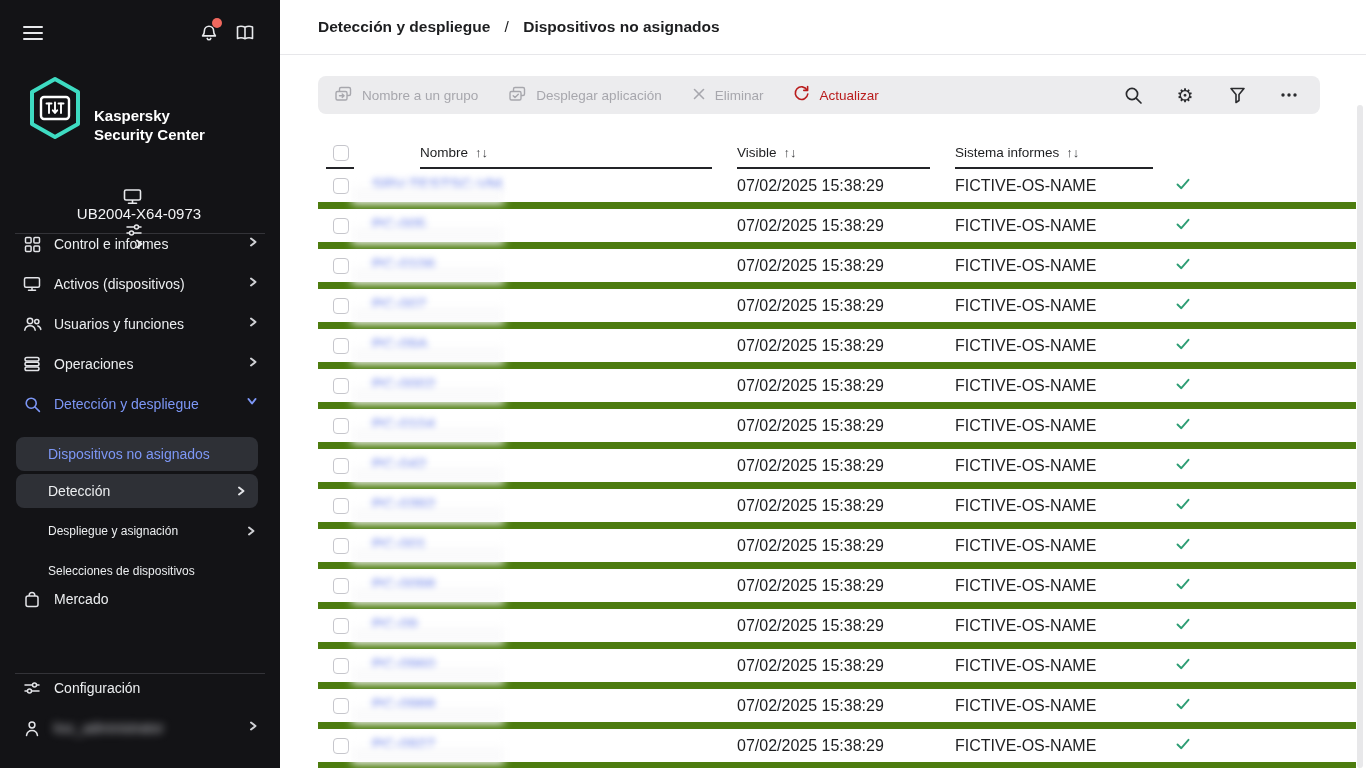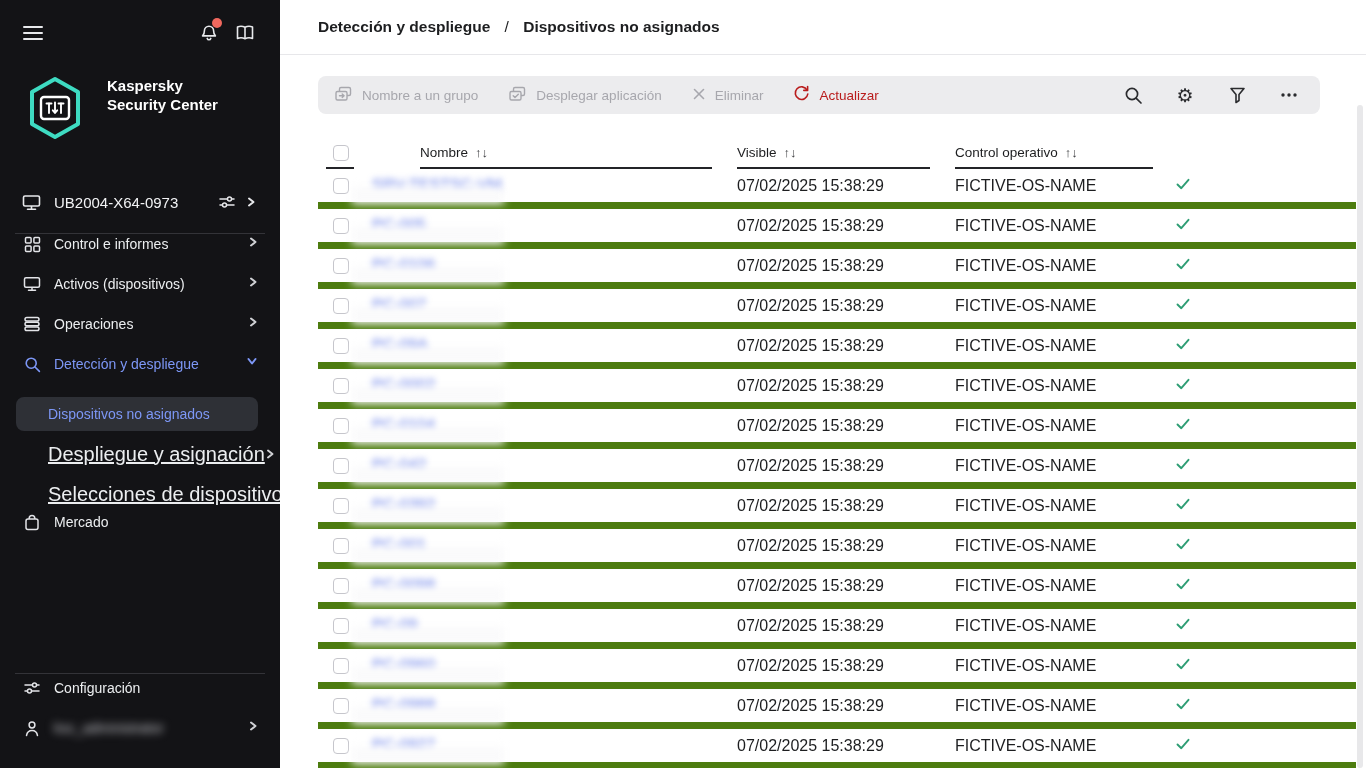--- a/index.html
+++ b/index.html
@@ -8,44 +8,44 @@
   .app { display:flex; width:1366px; height:768px; }
 
   
   .sidebar { position:relative; width:280px; flex-shrink:0; background:#131316; color:#eceef0; }
   .sb-top { display:flex; align-items:center; padding:22px 24px 0 22px; }
   .sb-top .spacer { flex:1; }
   .icon-btn { display:inline-flex; align-items:center; justify-content:center; width:22px; height:22px; color:#e8e9ec; position:relative; cursor:pointer; }
   .icon-btn + .icon-btn { margin-left:14px; }
   .bell-dot { position:absolute; top:-4px; right:-2px; width:10px; height:10px; border-radius:50%; background:#f0685e; }
 
-  .brand { display:flex; align-items:flex-start; gap:23px; margin:32px 0 0 26px; }
+  .brand { display:flex; align-items:flex-end; gap:10px; margin:32px 0 0 26px; }
   .brand-name { font-weight:bold; font-size:15px; line-height:19px; color:#ffffff; }
 
-  .server-row { display:flex; align-items:center; margin:44px 14px 0 0; padding:0 10px 0 22px; height:28px; cursor:pointer; }
+  .server-row { display:flex; align-items:center; margin:44px 14px 0 0; padding:0 10px 0 22px; height:28px; cursor:pointer;flex-direction:column; }
   .server-row .srv-icon { color:#e8e9ec; margin-right:13px; display:inline-flex; }
   .server-row .label { flex:1; font-size:15px; color:#f2f3f5; white-space:nowrap; }
   .server-row .adj { color:#e8e9ec; margin-right:10px; display:inline-flex; }
 
   .sb-divider { border:none; border-top:1px solid #333338; margin:17px 15px 0 15px; }
 
   .nav { margin-top:2px; }
   .nav-item { display:flex; align-items:flex-start; height:40px; padding:0 22px; font-size:14px; color:#eceef0; cursor:pointer; }
   .nav-item .nico { width:20px; display:inline-flex; justify-content:center; margin-right:12px; color:#e3e4e8; }
   .nav-item .txt { flex:1; white-space:nowrap; }
   .nav-item .chev { color:#cfd0d4; display:inline-flex; }
   .nav-item.active { color:#7d97f6; }
   .nav-item.active .nico, .nav-item.active .chev { color:#7d97f6; }
 
   .sub-item { display:flex; align-items:center; height:34px; margin:1px 22px 3px 16px; padding:0 12px 0 32px; border-radius:8px; font-size:14px; color:#eceef0; cursor:pointer; }
   .sub-item.pill { background:#2e3036; }
   .sub-item.selected { color:#7d97f6; }
   .sub-item .txt { flex:1; white-space:nowrap; }
   .sub-item .chev { color:#e3e4e8; display:inline-flex; }
-  .sub-plain { display:flex; align-items:center; height:40px; padding:0 24px 0 48px; font-size:20px; color:#eceef0; cursor:pointer;text-decoration:underline; }
+  .sub-plain { display:flex; align-items:center; height:40px; padding:0 24px 0 48px; font-size:12px; color:#eceef0; cursor:pointer; }
   .sub-plain .txt { flex:1; white-space:nowrap; }
   .sub-plain .chev { color:#cfd0d4; display:inline-flex; }
 
   .sb-bottom { position:absolute; left:0; right:0; bottom:8px; }
   .redacted-user { filter:blur(4px); color:#c6c7cc; }
 
   
   .main { position:relative; flex:1; background:#fff; overflow:hidden; }
   .topbar { height:55px; border-bottom:1px solid #e7e7ea; display:flex; align-items:center; padding-left:38px; }
   .breadcrumb { font-size:15.5px; font-weight:600; color:#1d1e20; }
@@ -192,20 +192,36 @@
             </svg>
         </span>
         <span class="txt">Activos (dispositivos)</span>
         <span class="chev">
             <svg width="10" height="12" viewBox="0 0 10 12" fill="none" stroke="currentColor" stroke-width="2" stroke-linecap="round" stroke-linejoin="round">
               <polyline points="3,2.5 7.5,6 3,9.5"></polyline>
             </svg>
           </span>
       </div>
 
+      <div class="nav-item">
+        <span class="nico">
+          <svg width="19" height="16" viewBox="0 0 19 16" fill="none" stroke="currentColor" stroke-width="1.5" stroke-linecap="round">
+              <circle cx="7" cy="5" r="2.7"></circle>
+              <path d="M1.8 14.2c.5-2.9 2.6-4.4 5.2-4.4s4.7 1.5 5.2 4.4"></path>
+              <circle cx="13.8" cy="5.6" r="2.1"></circle>
+              <path d="M14.8 9.9c1.6.4 2.7 1.6 3 3.5"></path>
+            </svg>
+        </span>
+        <span class="txt">Usuarios y funciones</span>
+        <span class="chev">
+            <svg width="10" height="12" viewBox="0 0 10 12" fill="none" stroke="currentColor" stroke-width="2" stroke-linecap="round" stroke-linejoin="round">
+              <polyline points="3,2.5 7.5,6 3,9.5"></polyline>
+            </svg>
+          </span>
+      </div>
 
       <div class="nav-item">
         <span class="nico">
           <svg width="18" height="16" viewBox="0 0 18 16" fill="none" stroke="currentColor" stroke-width="1.5">
               <rect x="2" y="1.5" width="14" height="3.6" rx="1.8"></rect>
               <rect x="2" y="6.2" width="14" height="3.6" rx="1.8"></rect>
               <rect x="2" y="10.9" width="14" height="3.6" rx="1.8"></rect>
             </svg>
         </span>
         <span class="txt">Operaciones</span>
@@ -228,20 +244,28 @@
             <svg width="12" height="10" viewBox="0 0 12 10" fill="none" stroke="currentColor" stroke-width="2" stroke-linecap="round" stroke-linejoin="round">
               <polyline points="2.5,3 6,7.5 9.5,3"></polyline>
             </svg>
           </span>
       </div>
 
       <div class="sub-item pill selected">
         <span class="txt">Dispositivos no asignados</span>
       </div>
 
+      <div class="sub-item pill">
+        <span class="txt">Detección</span>
+        <span class="chev">
+            <svg width="10" height="12" viewBox="0 0 10 12" fill="none" stroke="currentColor" stroke-width="2" stroke-linecap="round" stroke-linejoin="round">
+              <polyline points="3,2.5 7.5,6 3,9.5"></polyline>
+            </svg>
+          </span>
+      </div>
 
       <div class="sub-plain">
         <span class="txt">Despliegue y asignación</span>
         <span class="chev">
             <svg width="10" height="12" viewBox="0 0 10 12" fill="none" stroke="currentColor" stroke-width="2" stroke-linecap="round" stroke-linejoin="round">
               <polyline points="3,2.5 7.5,6 3,9.5"></polyline>
             </svg>
           </span>
       </div>
 
@@ -372,21 +396,21 @@
             </div>
           <div class="th c-name">
             <span>Nombre</span>
             <span class="sort">↑↓</span>
           </div>
           <div class="th c-visible">
             <span>Visible</span>
             <span class="sort">↑↓</span>
           </div>
           <div class="th c-os">
-            <span>Control operativo</span>
+            <span>Sistema informes</span>
             <span class="sort">↑↓</span>
           </div>
         </div>
 
         <div class="tbody">
           <div class="trow">
             <div class="cell c-check">
                 <span class="checkbox"></span>
               </div>
             <div class="cell c-name"><a class="devname">SRV-TESTSC-VM</a></div>

